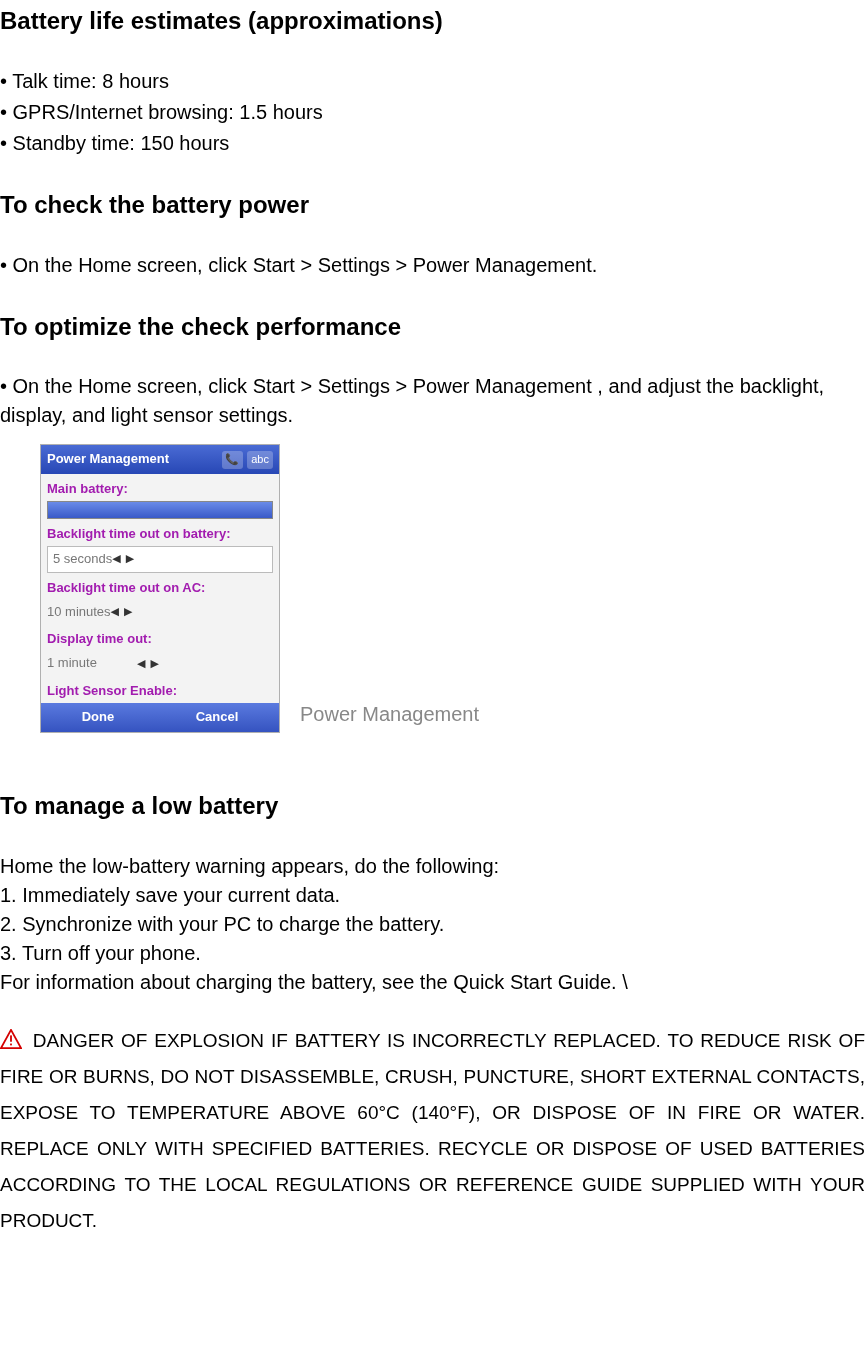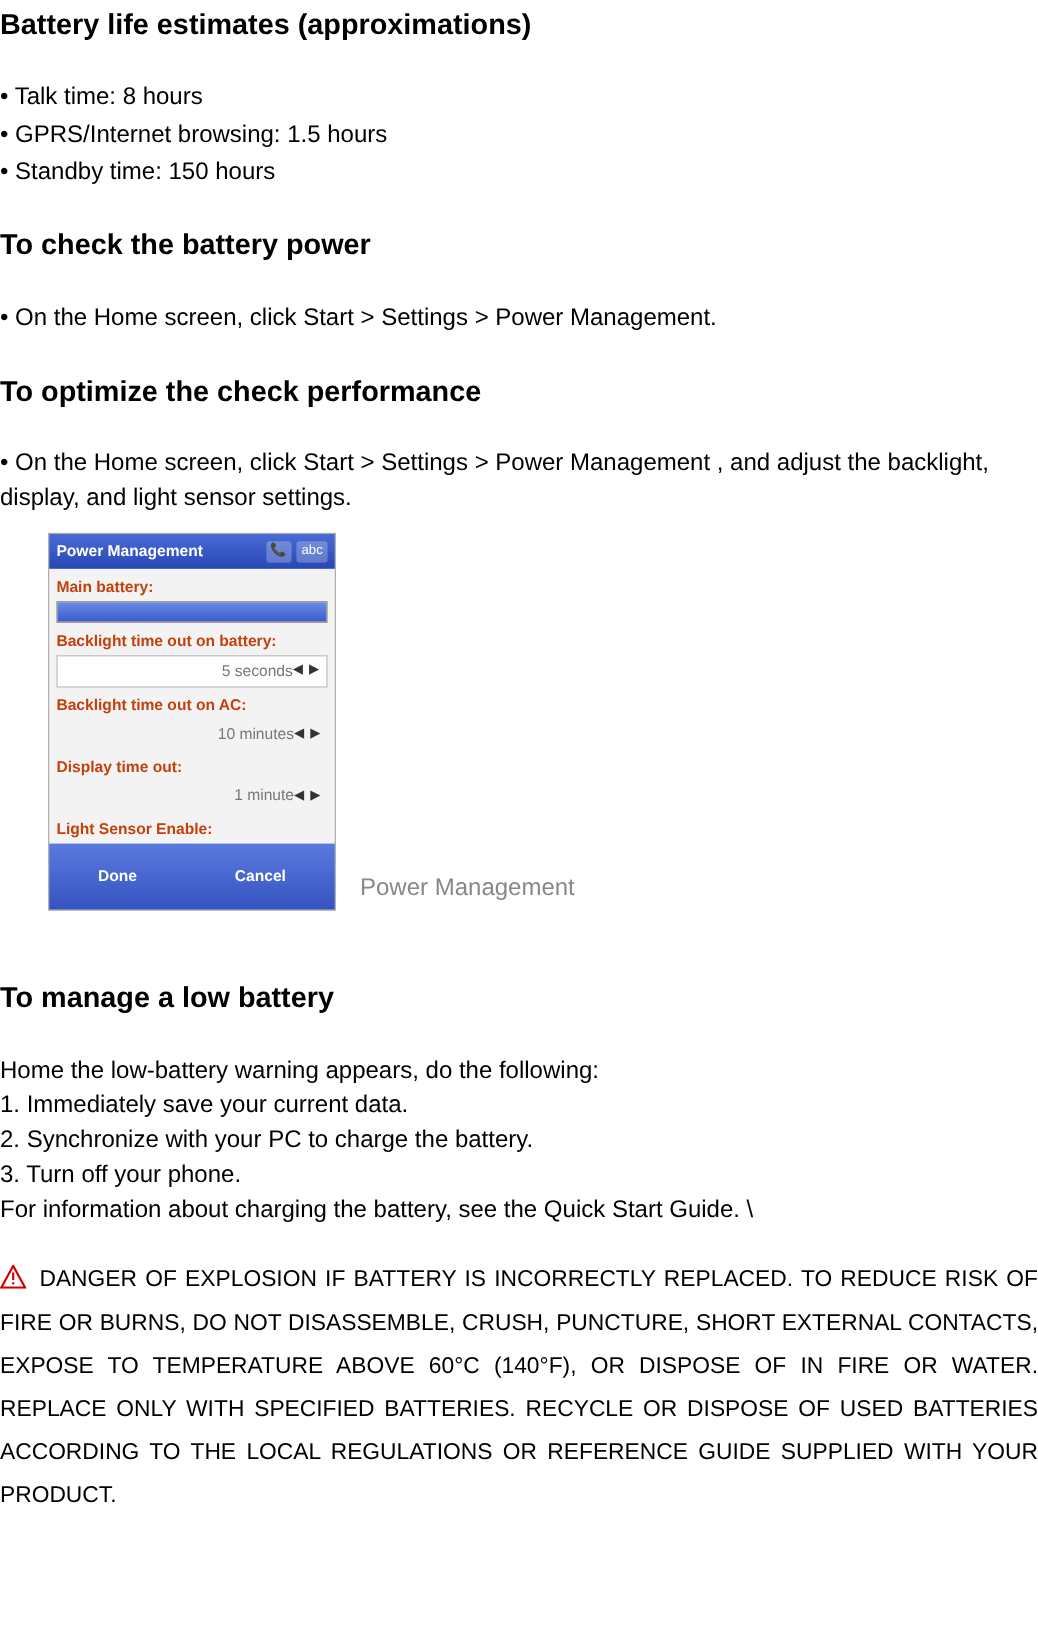--- a/index.html
+++ b/index.html
@@ -58,53 +58,53 @@
   }
   .pm-titlebar .status span {
     background: rgba(255,255,255,0.25);
     padding: 1px 4px;
     border-radius: 3px;
   }
   .pm-body { padding: 4px 6px 2px 6px; }
   .pm-label {
     font-weight: bold;
     font-size: 13px;
-    color: #c2410c;
+    color: #a21caf;
     margin-top: 2px;
   }
   .pm-battery-bar {
     height: 16px;
     border: 1px solid #888;
     background: linear-gradient(#6a8be8, #3a5ac8);
     margin: 2px 0 6px 0;
   }
   .pm-field {
     border: 1px solid #bbb;
     background: #fff;
     color: #777;
     font-size: 13px;
     padding: 3px 5px;
     margin: 2px 0 6px 0;
     display: flex;
     align-items: center;
-    justify-content: flex-end;
+    justify-content: flex-start;
   }
   .pm-arrows {
     color: #333;
     font-size: 11px;
     letter-spacing: 1px;
   }
   .pm-softkeys {
     background: linear-gradient(#5a7adf, #3553c0);
     color: #fff;
     display: flex;
     justify-content: space-around;
     font-size: 13px;
     font-weight: bold;
-    padding: 18px 0;
+    padding: 5px 0;
   }
   .shot-caption {
     color: #888;
     font-size: 20px;
     padding-bottom: 4px;
   }
 
   
   .warn-block {
     margin-top: 26px;
@@ -159,21 +159,21 @@
         <span class="pm-arrows">◀ ▶</span>
       </div>
 
       <div class="pm-label">Backlight time out on AC:</div>
       <div class="pm-field" style="border:none;background:transparent;padding-left:0;">
         <span>10 minutes</span>
         <span class="pm-arrows">◀ ▶</span>
       </div>
 
       <div class="pm-label">Display time out:</div>
-      <div class="pm-field" style="border:none;background:transparent;padding-left:0;">
+      <div class="pm-field" style="border:none;background:transparent;padding-left:0;gap:40px;">
         <span>1 minute</span>
         <span class="pm-arrows">◀ ▶</span>
       </div>
 
       <div class="pm-label">Light Sensor Enable:</div>
     </div>
     <div class="pm-softkeys">
       <span>Done</span>
       <span>Cancel</span>
     </div>

